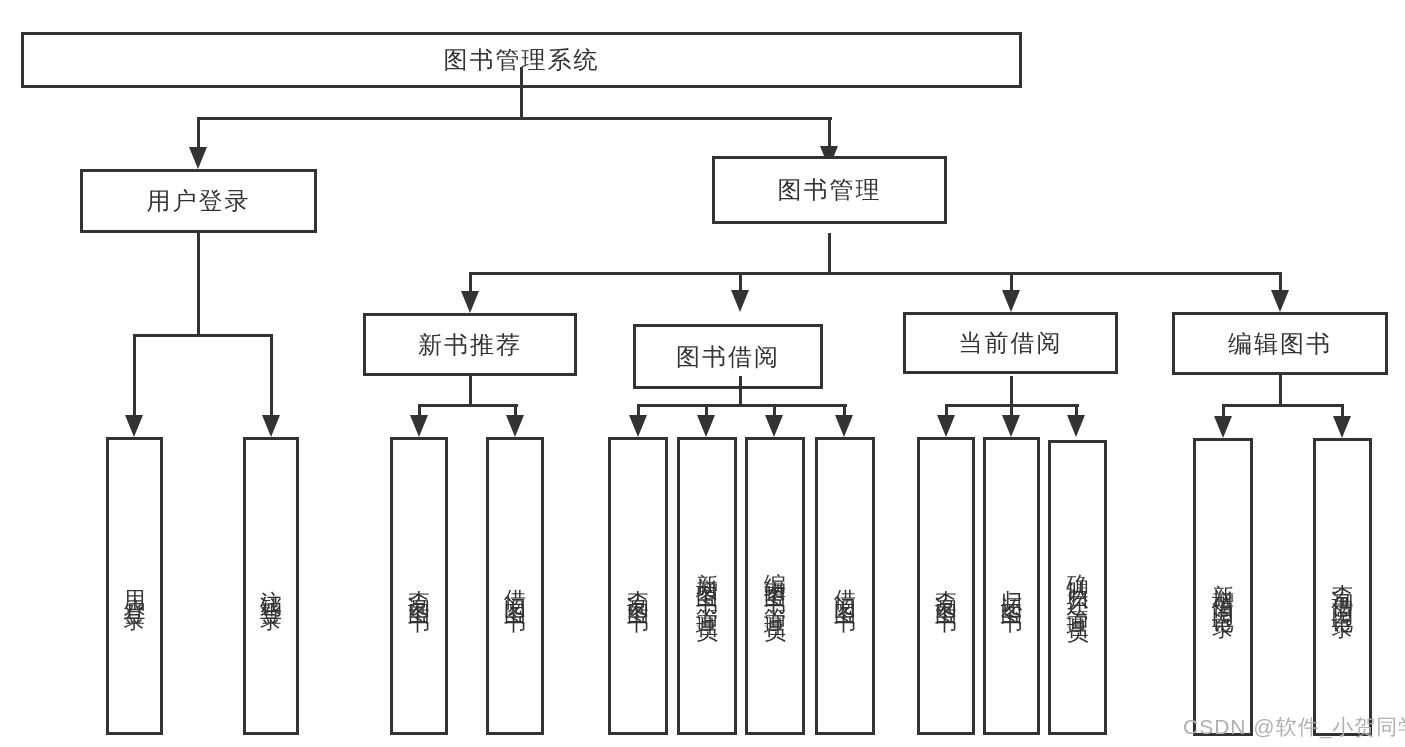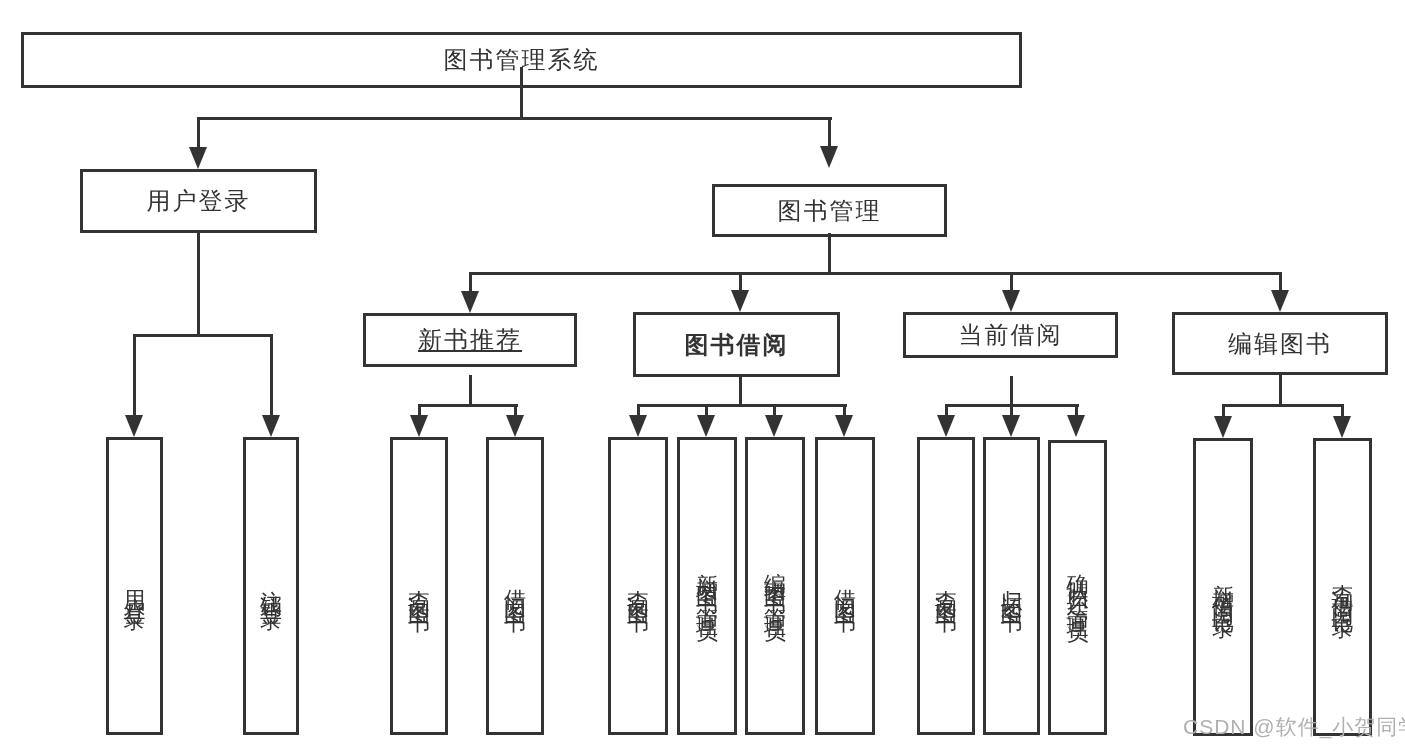--- a/index.html
+++ b/index.html
@@ -65,21 +65,21 @@
   <div class="vline" style="left:520px; top:67px; height:52px;"></div>
   <div class="hline" style="left:197px; top:117px; width:635px;"></div>
   <div class="vline" style="left:197px; top:117px; height:32px;"></div>
   <div class="arrow" style="left:189px; top:147px;"></div>
   <div class="vline" style="left:828px; top:117px; height:31px;"></div>
   <div class="arrow" style="left:820px; top:146px;"></div>
 
   <div class="box" style="left:80px; top:169px; width:237px; height:64px;">
     <span>用户登录</span>
   </div>
-  <div class="box" style="left:712px; top:184px; width:235px; height:53px;">
+  <div class="box" style="left:712px; top:156px; width:235px; height:68px;">
     <span>图书管理</span>
   </div>
 
   <div class="vline" style="left:197px; top:232px; height:104px;"></div>
   <div class="hline" style="left:133px; top:334px; width:140px;"></div>
   <div class="vline" style="left:133px; top:334px; height:83px;"></div>
   <div class="arrow" style="left:125px; top:415px;"></div>
   <div class="vline" style="left:270px; top:334px; height:83px;"></div>
   <div class="arrow" style="left:262px; top:415px;"></div>
 
@@ -87,27 +87,27 @@
   <div class="hline" style="left:469px; top:272px; width:813px;"></div>
   <div class="vline" style="left:469px; top:272px; height:21px;"></div>
   <div class="arrow" style="left:461px; top:291px;"></div>
   <div class="vline" style="left:739px; top:272px; height:21px;"></div>
   <div class="arrow" style="left:731px; top:290px;"></div>
   <div class="vline" style="left:1010px; top:272px; height:21px;"></div>
   <div class="arrow" style="left:1002px; top:290px;"></div>
   <div class="vline" style="left:1279px; top:272px; height:21px;"></div>
   <div class="arrow" style="left:1271px; top:290px;"></div>
 
-  <div class="box" style="left:363px; top:313px; width:214px; height:54px;text-decoration:underline;">
+  <div class="box" style="left:363px; top:313px; width:214px; height:63px;">
     <span>新书推荐</span>
   </div>
-  <div class="box" style="left:633px; top:312px; width:207px; height:65px;font-weight:bold;">
+  <div class="box" style="left:633px; top:324px; width:190px; height:65px;">
     <span>图书借阅</span>
   </div>
-  <div class="box" style="left:903px; top:312px; width:215px; height:46px;">
+  <div class="box" style="left:903px; top:312px; width:215px; height:62px;">
     <span>当前借阅</span>
   </div>
   <div class="box" style="left:1172px; top:312px; width:216px; height:63px;">
     <span>编辑图书</span>
   </div>
 
   <div class="vline" style="left:469px; top:375px; height:31px;"></div>
   <div class="hline" style="left:418px; top:404px; width:100px;"></div>
   <div class="vline" style="left:418px; top:404px; height:13px;"></div>
   <div class="arrow" style="left:410px; top:415px;"></div>

